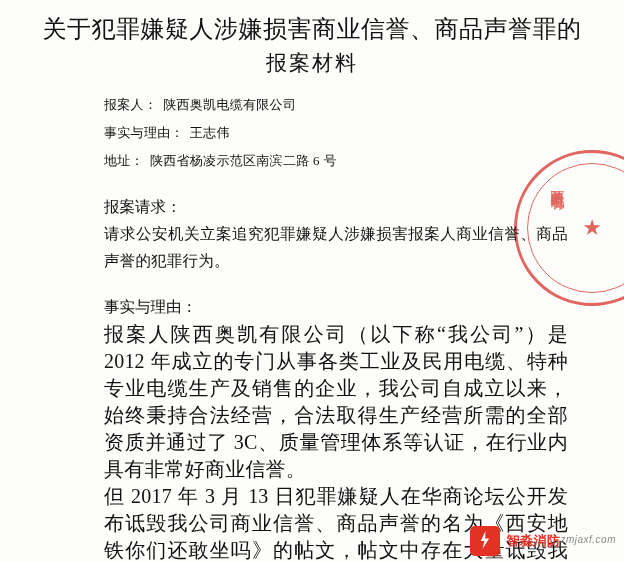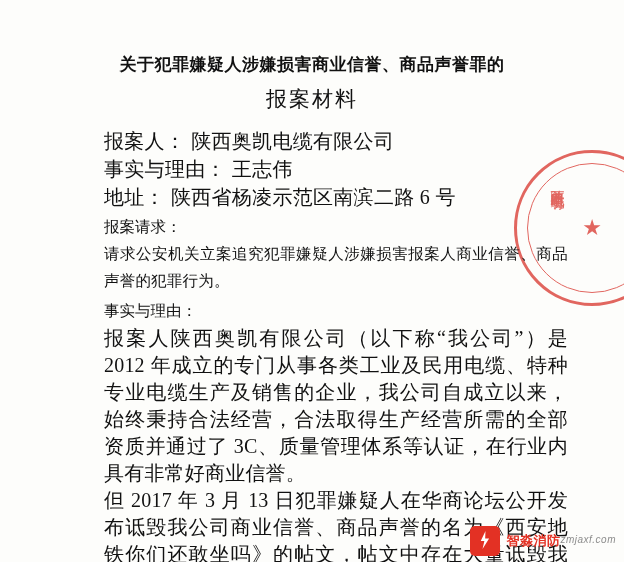--- a/index.html
+++ b/index.html
@@ -21,60 +21,59 @@
     height: 562px;
     background: #fdfdfb;
     overflow: hidden;
   }
   
   .title-block {
     padding-top: 14px;
     text-align: center;
   }
   .title-line1 {
-    font-size: 17px;
-    font-weight: bold;
+    font-size: 24px;
+    font-weight: normal;
     letter-spacing: 0.5px;
     line-height: 30px;
     color: #111;
-    margin-top: 36px;
   }
   .title-line2 {
     font-size: 21px;
     font-weight: normal;
     letter-spacing: 2px;
     line-height: 34px;
     margin-top: 2px;
     color: #111;
   }
   
   .body-block {
     margin-top: 12px;
     padding: 0 56px 0 104px;
     position: relative;
     z-index: 3;
   }
   .field-row {
-    font-size: 20px;
+    font-size: 13px;
     line-height: 26px;
     margin-bottom: 2px;
     letter-spacing: 0.3px;
     white-space: nowrap;
   }
   .field-label {
     color: #111;
   }
   .field-value {
     color: #111;
     margin-left: 6px;
   }
   .section-label {
     font-size: 15.5px;
     line-height: 27px;
-    margin-top: 3px;
+    margin-top: 19px;
     color: #111;
   }
   .para {
     font-size: 20px;
     line-height: 27px;
     text-align: justify;
     text-justify: inter-ideograph;
     color: #111;
     margin: 0;
     letter-spacing: 0.2px;

